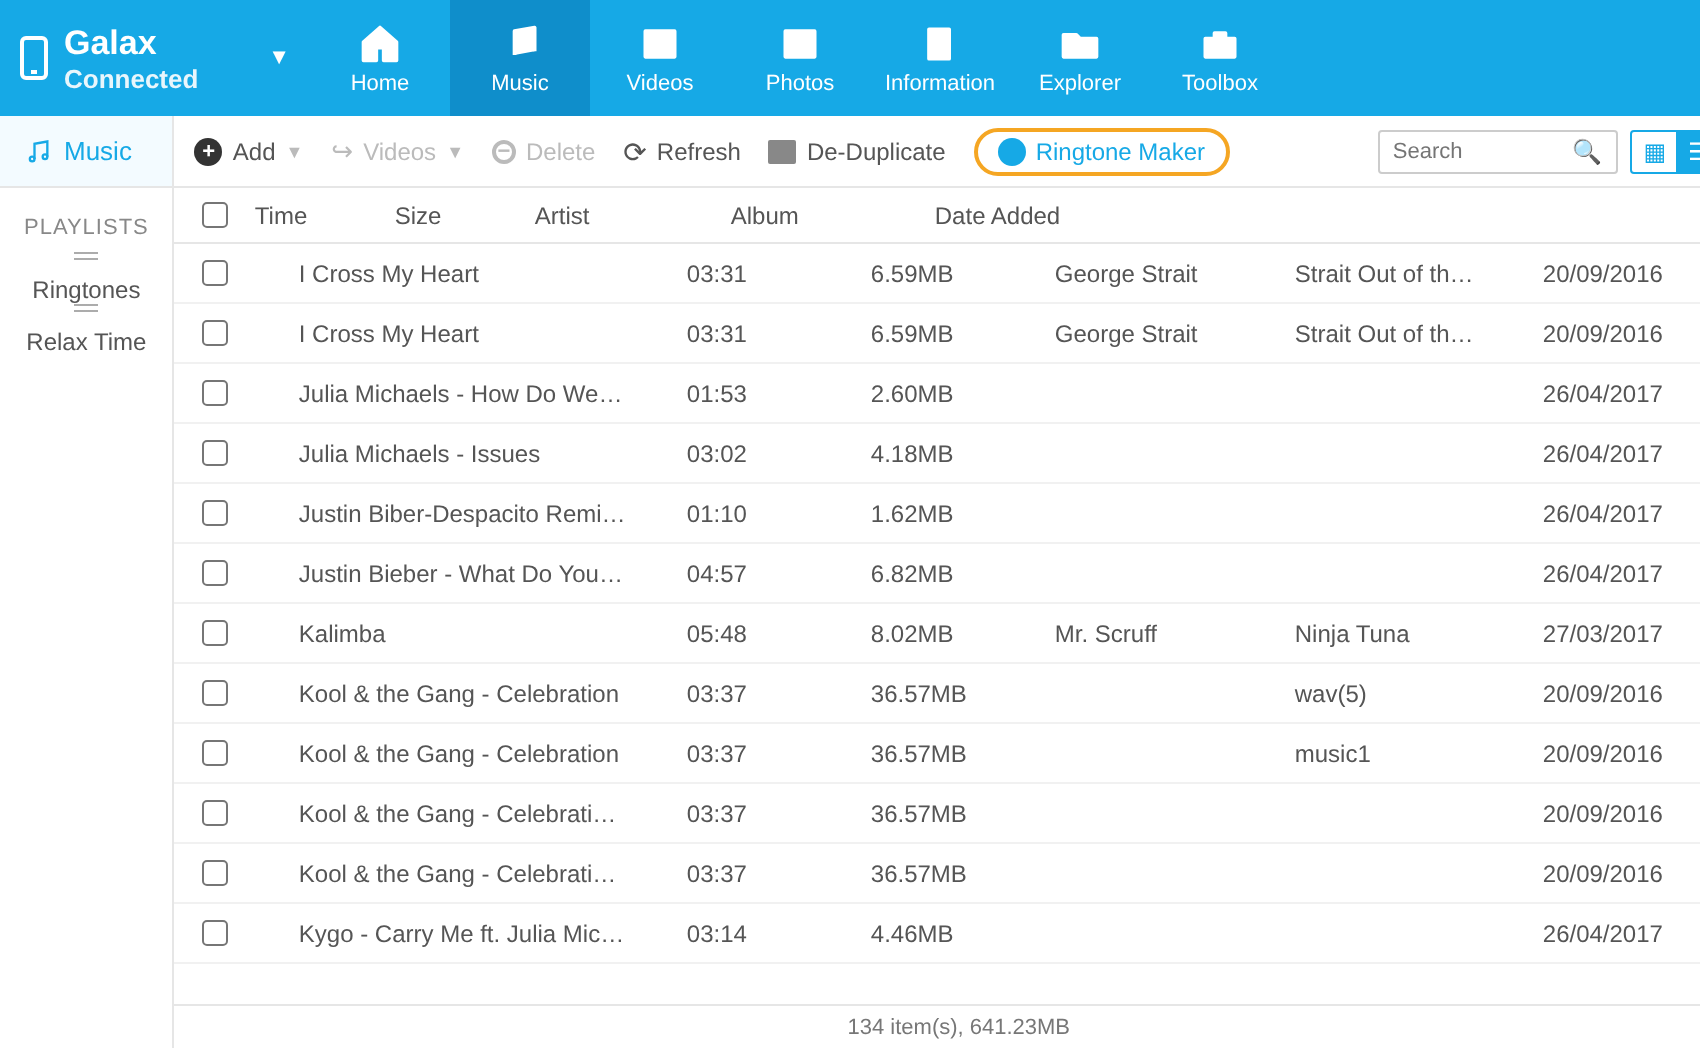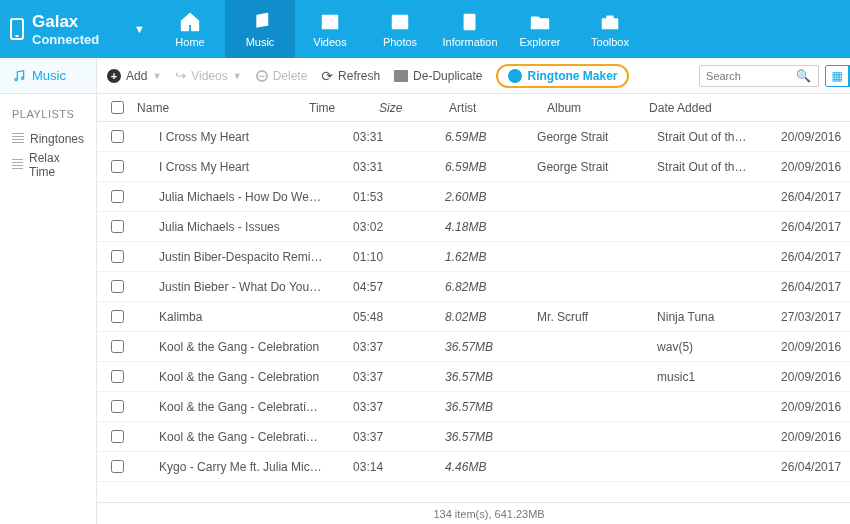--- a/index.html
+++ b/index.html
@@ -17,48 +17,48 @@
   .nav { display: flex; flex: 1; }
   .nav-item { width: 70px; display: flex; flex-direction: column; align-items: center; justify-content: center; color: #fff; font-size: 11px; cursor: pointer; gap: 3px; }
   .nav-item.active { background: #0f8ecb; }
   .nav-icon { width: 22px; height: 22px; fill: #fff; }
   
   
   .body { display: flex; height: calc(100% - 58px); }
   .sidebar { width: 155px; border-right: 1px solid #e6e6e6; padding-top: 0; }
   .sidebar-music { display: flex; align-items: center; height: 36px; background: #f3fbff; border-bottom: 1px solid #e6e6e6; padding: 0 12px; color: #16a9e6; font-size: 13px; gap: 6px; }
   .playlists-heading { font-size: 11px; color: #888; padding: 14px 12px 6px; letter-spacing: .5px; }
-  .playlist-item { display: flex; align-items: center; height: 26px; padding: 0 12px; color: #555; gap: 6px; font-size: 12px; cursor: pointer; }
+  .playlist-item { display: flex; align-items: center; height: 26px; padding: 0 12px; color: #555; gap: 6px; font-size: 12px; cursor: pointer; flex-direction: column; }
   .playlist-icon { width: 12px; height: 12px; display: inline-block; background: repeating-linear-gradient(#888 0 1px, transparent 1px 3px); opacity: .7; }
   
   .main { flex: 1; display: flex; flex-direction: column; }
   .toolbar { display: flex; align-items: center; height: 36px; border-bottom: 1px solid #e6e6e6; padding: 0 10px; gap: 14px; }
   .tool { display: flex; align-items: center; gap: 5px; font-size: 12px; color: #555; cursor: pointer; }
   .tool.disabled { color: #bbb; }
   .tool-circle { width: 14px; height: 14px; border-radius: 50%; display: inline-flex; align-items: center; justify-content: center; font-size: 11px; font-weight: bold; }
   .add-circle { background: #333; color: #fff; }
   .export-arrow { color: #bbb; font-size: 13px; }
   .delete-circle { border: 2px solid #bbb; color: #bbb; width: 12px; height: 12px; }
   .refresh-icon { font-size: 14px; color: #555; }
   .dedup-icon { width: 14px; height: 12px; background: #555; opacity: .7; border-radius: 1px; }
-  .ringtone-maker { display: flex; align-items: center; gap: 5px; border: 2px solid #f5a623; border-radius: 14px; padding: 3px 10px; color: #16a9e6; font-size: 12px; font-weight: bold; }
+  .ringtone-maker { display: flex; align-items: center; gap: 5px; border: 2px solid #f5a623; border-radius: 14px; padding: 3px 10px; color: #16a9e6; font-size: 12px; }
   .ringtone-icon { width: 14px; height: 14px; background: #16a9e6; border-radius: 50%; position: relative; }
   .toolbar-right { margin-left: auto; display: flex; align-items: flex-end; gap: 6px; }
   .search-box { display: flex; align-items: center; border: 1px solid #ccc; border-radius: 2px; height: 22px; width: 120px; padding: 0 6px; }
   .search-box input { border: none; outline: none; width: 90px; font-size: 11px; }
   .search-glass { color: #bbb; font-size: 12px; }
   .view-toggle { display: flex; border: 1px solid #16a9e6; border-radius: 2px; height: 22px; overflow: hidden; }
   .view-btn { width: 22px; display: flex; align-items: center; justify-content: center; color: #16a9e6; font-size: 12px; }
   .view-btn.active { background: #16a9e6; color: #fff; }
   
   .table-head { display: flex; height: 28px; align-items: center; border-bottom: 1px solid #e6e6e6; font-size: 12px; color: #555; padding-right: 10px; }
   .col-check { width: 40px; display: flex; justify-content: center; }
   .col-name { width: 172px; }
   .col-time { width: 70px; }
-  .col-size { width: 70px; font-style: italic; }
+  .col-size { width: 70px; }
   .col-artist { width: 98px; }
   .col-album { width: 102px; }
   .col-date { width: 90px; }
   input[type=checkbox] { width: 13px; height: 13px; }
   
   .table-body { flex: 1; overflow-y: auto; }
   .row { display: flex; height: 30px; align-items: center; border-bottom: 1px solid #f1f1f1; font-size: 12px; color: #555; padding-right: 10px; gap: 22px; }
   .row .col-name { white-space: nowrap; overflow: hidden; text-overflow: ellipsis; padding-right: 8px; }
   .row .col-album { white-space: nowrap; overflow: hidden; text-overflow: ellipsis; padding-right: 8px; }
   
@@ -186,21 +186,20 @@
           <div class="view-btn">▦</div>
           <div class="view-btn active">☰</div>
         </div>
       </div>
     </div>
 
     <div class="table-head">
       <div class="col-check">
           <input type="checkbox" style="">
         </div>
-      <div class="col-name">Name</div>
       <div class="col-time">Time</div>
       <div class="col-size">Size</div>
       <div class="col-artist">Artist</div>
       <div class="col-album">Album</div>
       <div class="col-date">Date Added</div>
     </div>
 
     <div class="table-body" id="tbody">
         <div class="row">
           <div class="col-check">

